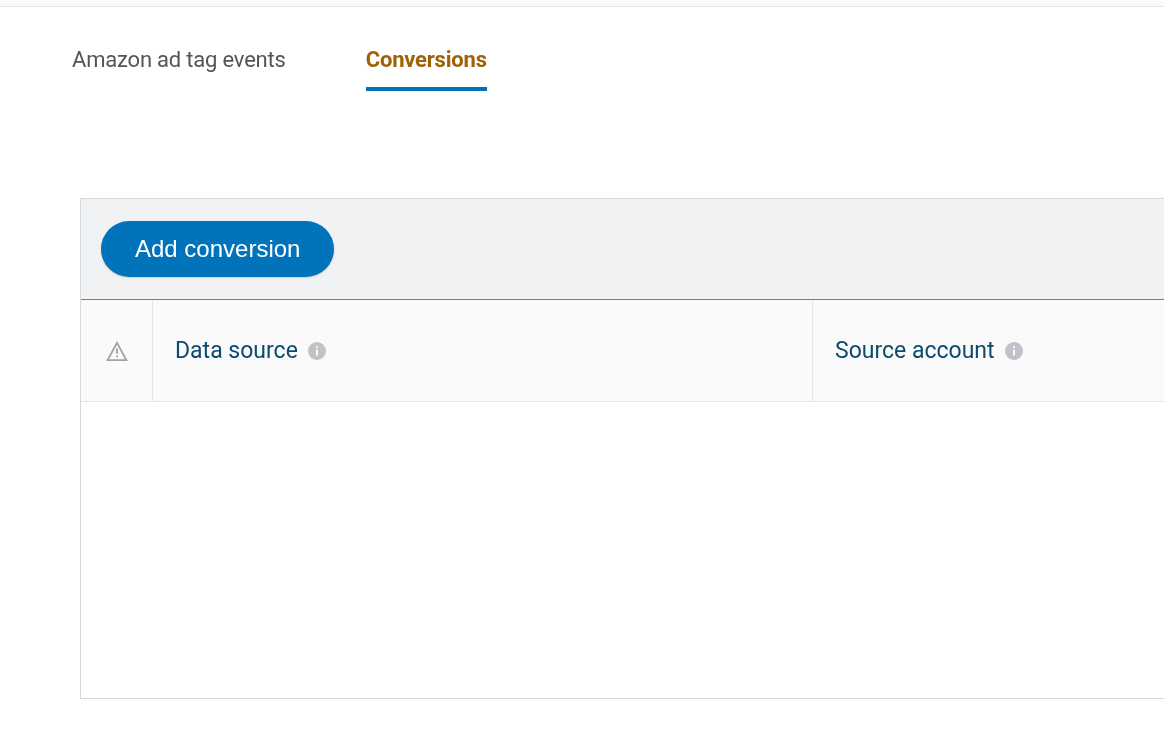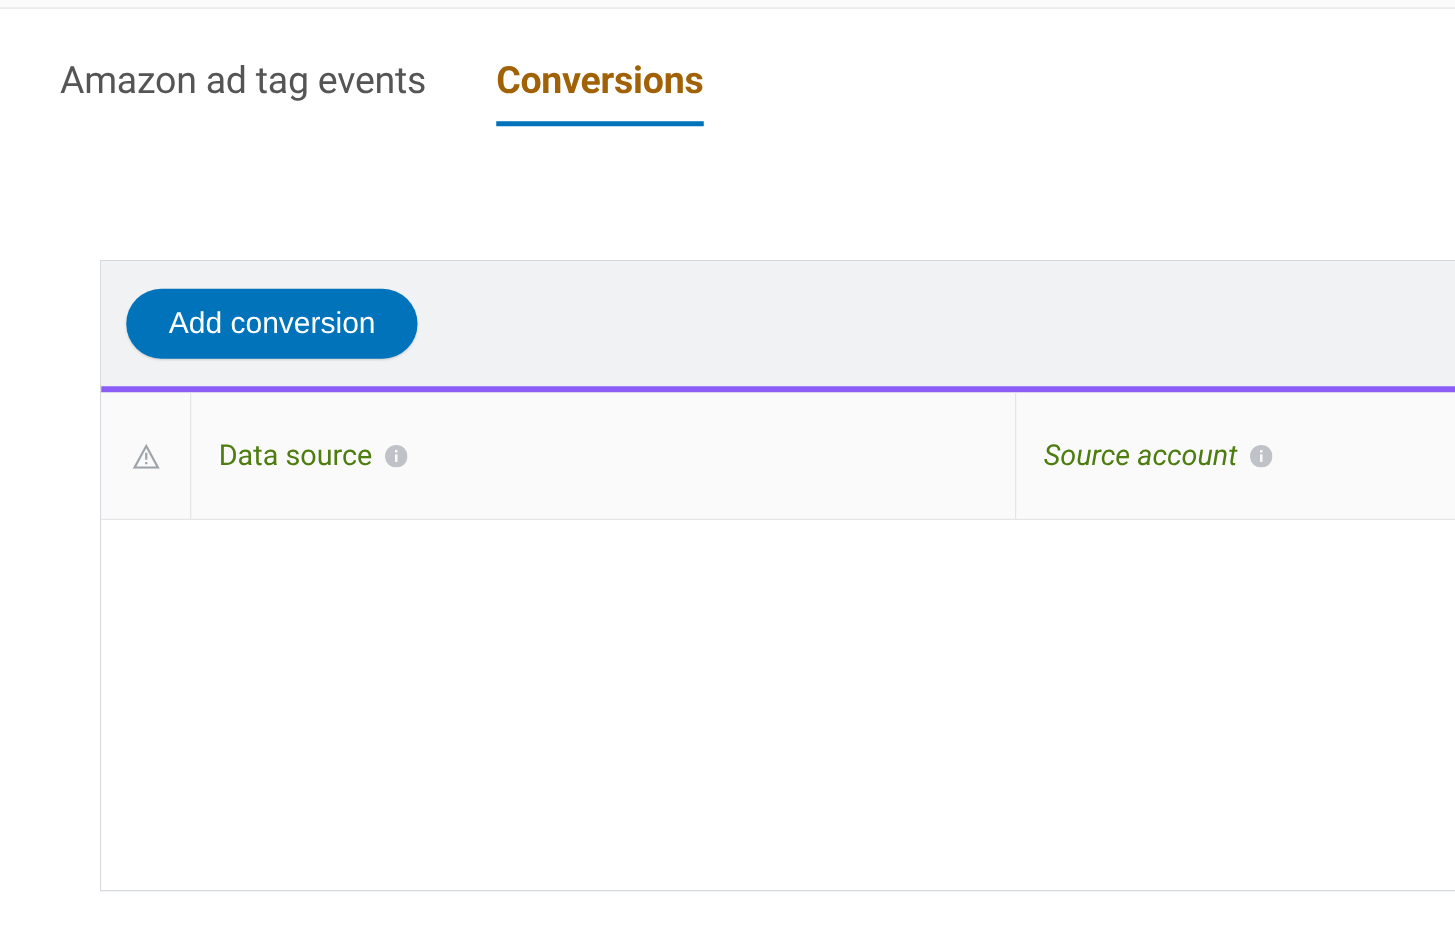--- a/index.html
+++ b/index.html
@@ -18,26 +18,27 @@
       height: 7px;
       border-bottom: 1px solid #e5e5e5;
       background: #fbfbfb;
     }
     .tabs-container {
       padding: 40px 0 0 48px;
       display: flex;
       gap: 56px;
     }
     .tab {
-      font-size: 30px;
+      font-size: 22px;
       color: #555;
       padding-bottom: 18px;
       cursor: pointer;
       font-weight: 400;
       letter-spacing: -0.2px;
+      margin-left: 24px;
     }
     .tab.active {
       color: #a16207;
       font-weight: 700;
       position: relative;
     }
     .tab.active::after {
       content: "";
       position: absolute;
       left: 0;
@@ -47,21 +48,21 @@
       background: #0073bb;
     }
     .panel {
       margin: 108px 0 0 80px;
       border: 1px solid #d5d9de;
       border-right: none;
     }
     .panel-toolbar {
       background: #f1f2f3;
       padding: 22px 20px;
-      border-bottom: 5px solid #8b5cf6;
+      border-bottom: 1px solid #8b5cf6;
     }
     .btn-primary {
       background: #0073bb;
       color: #ffffff;
       border: none;
       border-radius: 28px;
       font-size: 24px;
       font-weight: 500;
       padding: 14px 34px;
       cursor: pointer;
@@ -91,25 +92,24 @@
       height: 100%;
       border-right: 1px solid #e5e5e5;
     }
     .col-source-account {
       flex: 1;
       padding-left: 22px;
       display: flex;
       align-items: center;
       gap: 10px;
       height: 100%;
-      font-style: italic;
     }
     .col-label {
       font-size: 23px;
-      color: #4d7c0f;
+      color: #0c4a6e;
       font-weight: 400;
     }
     .warning-triangle {
       width: 22px;
       height: 20px;
     }
     .info-circle {
       width: 18px;
       height: 18px;
       flex-shrink: 0;

